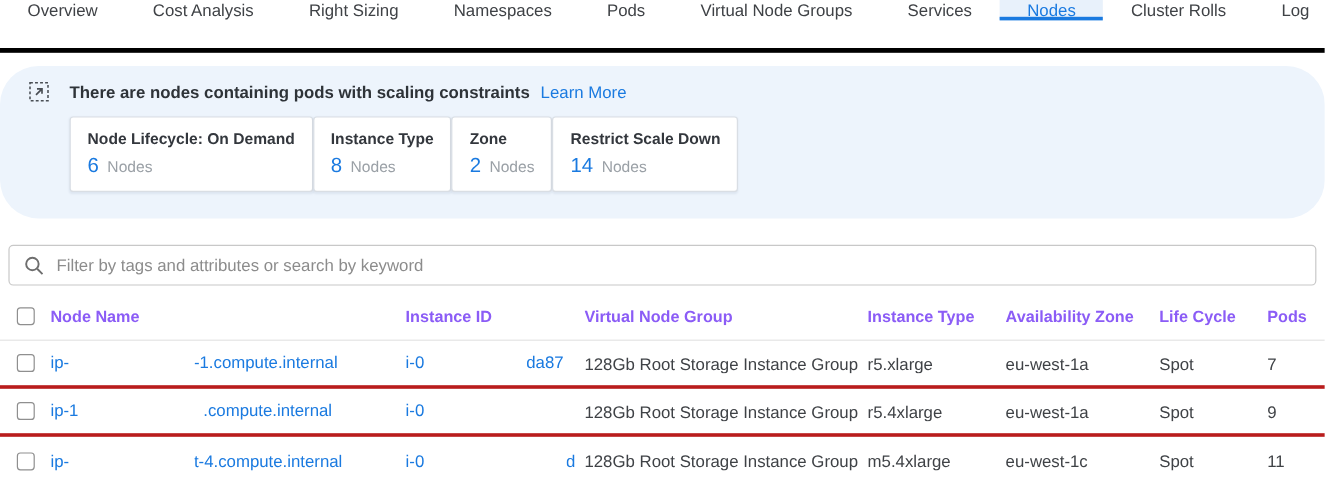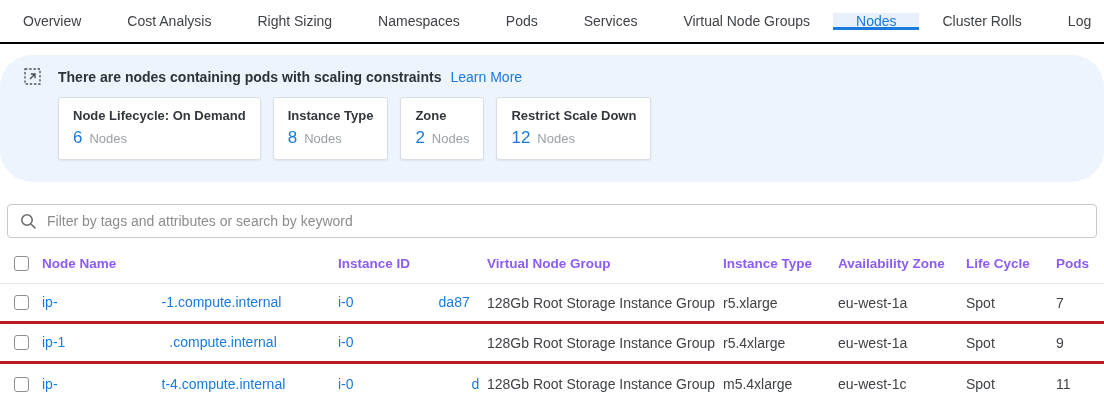--- a/index.html
+++ b/index.html
@@ -1,32 +1,32 @@
 <!DOCTYPE html>
 <html style="--accent: #1a7ae0; --link: #1a7ae0; --banner-bg: #edf4fc;"><head>
 <meta charset="utf-8">
 <style>
   * { margin:0; padding:0; box-sizing:border-box; }
   html,body { width:1104px; height:404px; background:#fff; overflow:hidden;
     font-family:"Liberation Sans", sans-serif; color:#3f4246; }
 
   
-  .tabbar { display:flex; align-items:center; height:44px; border-bottom:2px solid #000000; padding-left:0; }
+  .tabbar { display:flex; align-items:flex-start; height:44px; border-bottom:4px solid #000000; padding-left:0; }
   .tab { display:flex; align-items:center; padding:0 23px; font-size:14px; color:#3f4246;
          cursor:pointer; position:relative; white-space:nowrap; }
   .tab.active { color:var(--accent); background:#e8f1fb; }
   .tab.active::after { content:""; position:absolute; left:0; right:0; bottom:-1px; height:3px; background:var(--accent); }
 
   
   .banner { margin-top:11px; background:var(--banner-bg); padding:13px 24px 22px;border-radius:32px; }
   .banner-head { display:flex; align-items:center; }
   .banner-icon { width:17px; height:17px; flex:0 0 auto; }
   .banner-msg { margin-left:17px; font-size:14px; font-weight:700; color:#2e3338; }
   .banner-link { margin-left:9px; font-size:14px; color:var(--link); cursor:pointer; }
-  .cards { display:flex; gap:12px; margin-left:34px; margin-top:12px; }
+  .cards { display:flex; margin-left:34px; margin-top:12px; }
   .card { background:#fff; border:1px solid #d9dee4; border-radius:3px; box-shadow:0 1px 2px rgba(20,40,80,.07);
           padding:10px 14px 11px; cursor:pointer; }
   .card-title { font-size:13px; font-weight:700; color:#33373d; white-space:nowrap; }
   .card-countline { margin-top:5px; display:flex; align-items:baseline; }
   .card-count { font-size:17px; color:var(--accent); }
   .card-unit { font-size:13px; color:#9aa0a6; margin-left:7px; }
 
   
   .search { margin:22px 7px 0; height:34px; border:1px solid #c8c8c8; border-radius:4px;
             display:flex; align-items:center; padding:0 12px; background:#fff; }
@@ -52,22 +52,22 @@
 </style>
 </head>
 <body>
 
 <nav class="tabbar">
   <div class="tab">Overview</div>
   <div class="tab">Cost Analysis</div>
   <div class="tab">Right Sizing</div>
   <div class="tab">Namespaces</div>
   <div class="tab">Pods</div>
+  <div class="tab">Virtual Node Groups</div>
   <div class="tab">Services</div>
-  <div class="tab">Virtual Node Groups</div>
   <div class="tab active">Nodes</div>
   <div class="tab">Cluster Rolls</div>
   <div class="tab">Log</div>
 </nav>
 
 <section class="banner">
   <div class="banner-head">
     <svg class="banner-icon" viewBox="0 0 17 17">
       <rect x="1" y="1" width="15" height="15" fill="none" stroke="#4a4f55" stroke-width="1.3" stroke-dasharray="2.4 1.8"></rect>
       <path d="M6 11 L11 6 M6.8 6 H11 V10.2" fill="none" stroke="#4a4f55" stroke-width="1.4"></path>
@@ -93,21 +93,21 @@
     <div class="card">
       <div class="card-title">Zone</div>
       <div class="card-countline">
         <span class="card-count">2</span>
         <span class="card-unit">Nodes</span>
       </div>
     </div>
     <div class="card">
       <div class="card-title">Restrict Scale Down</div>
       <div class="card-countline">
-        <span class="card-count">12</span>
+        <span class="card-count">14</span>
         <span class="card-unit">Nodes</span>
       </div>
     </div>
   </div>
 </section>
 
 <div class="search">
   <svg width="17" height="17" viewBox="0 0 17 17">
     <circle cx="7" cy="7" r="5.2" fill="none" stroke="#6e6e6e" stroke-width="1.6"></circle>
     <line x1="11" y1="11" x2="15.4" y2="15.4" stroke="#6e6e6e" stroke-width="1.6"></line>

